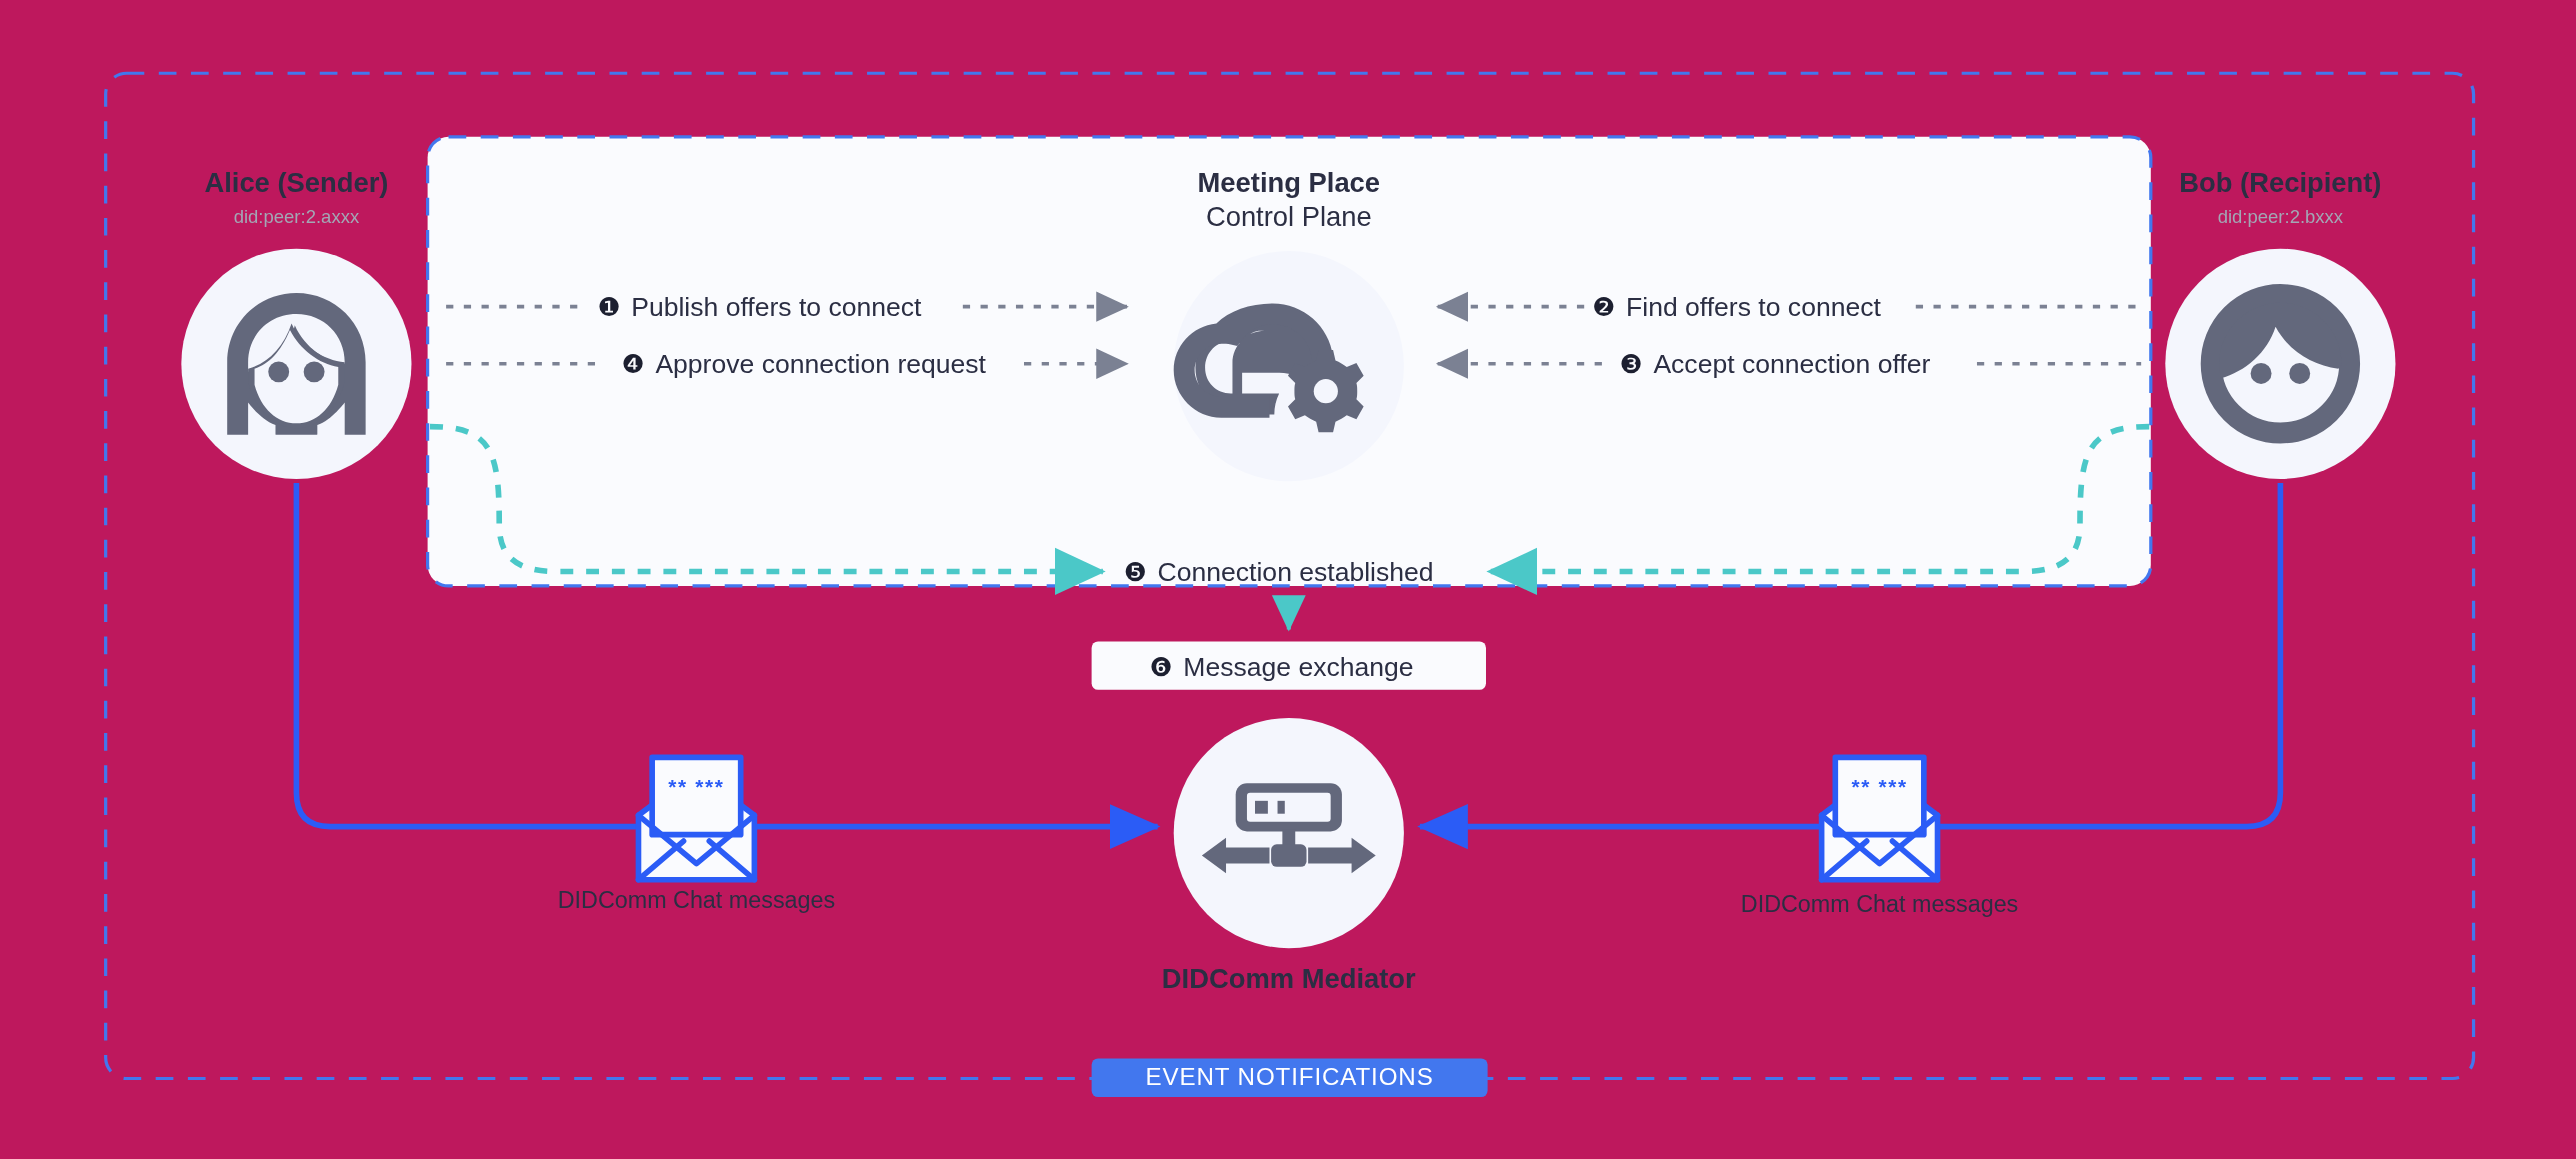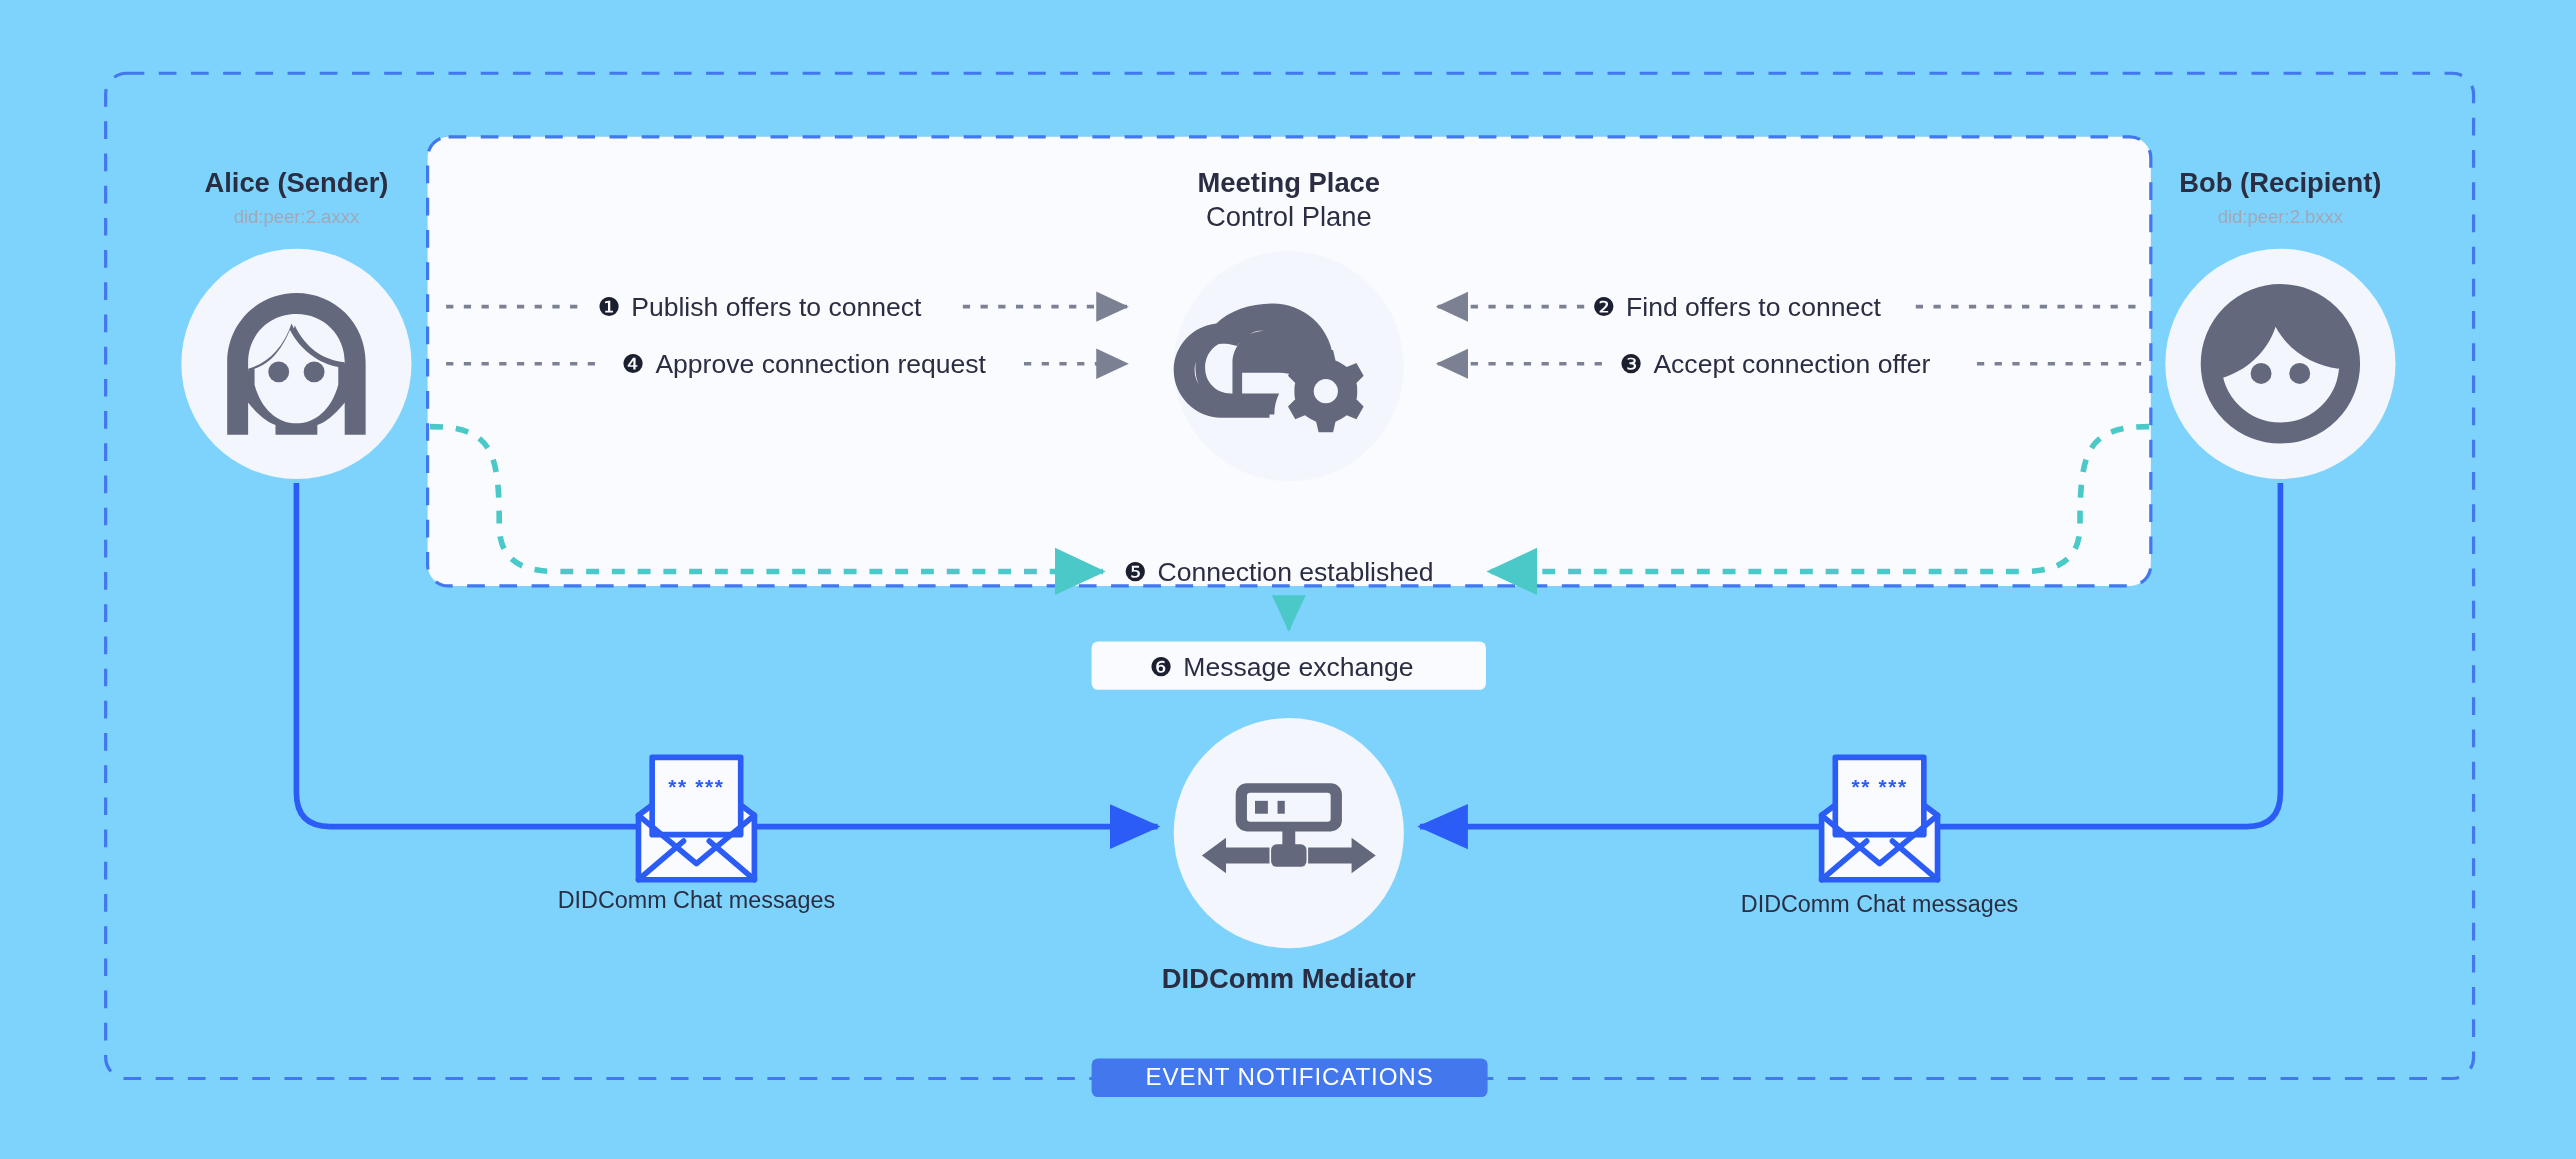--- a/index.html
+++ b/index.html
@@ -10,21 +10,21 @@
   body {
     width: 2576px;
     height: 1159px;
     font-family: "Liberation Sans", sans-serif;
     overflow: hidden;
   }
   #stage {
     position: relative;
     width: 2576px;
     height: 1159px;
-    background: #7dd3fc;
+    background: #be185d;
   }
   svg#diagram {
     position: absolute;
     left: 0;
     top: 0;
     width: 2576px;
     height: 1159px;
   }
   .t-bold-lg {
     font-family: "Liberation Sans", sans-serif;

